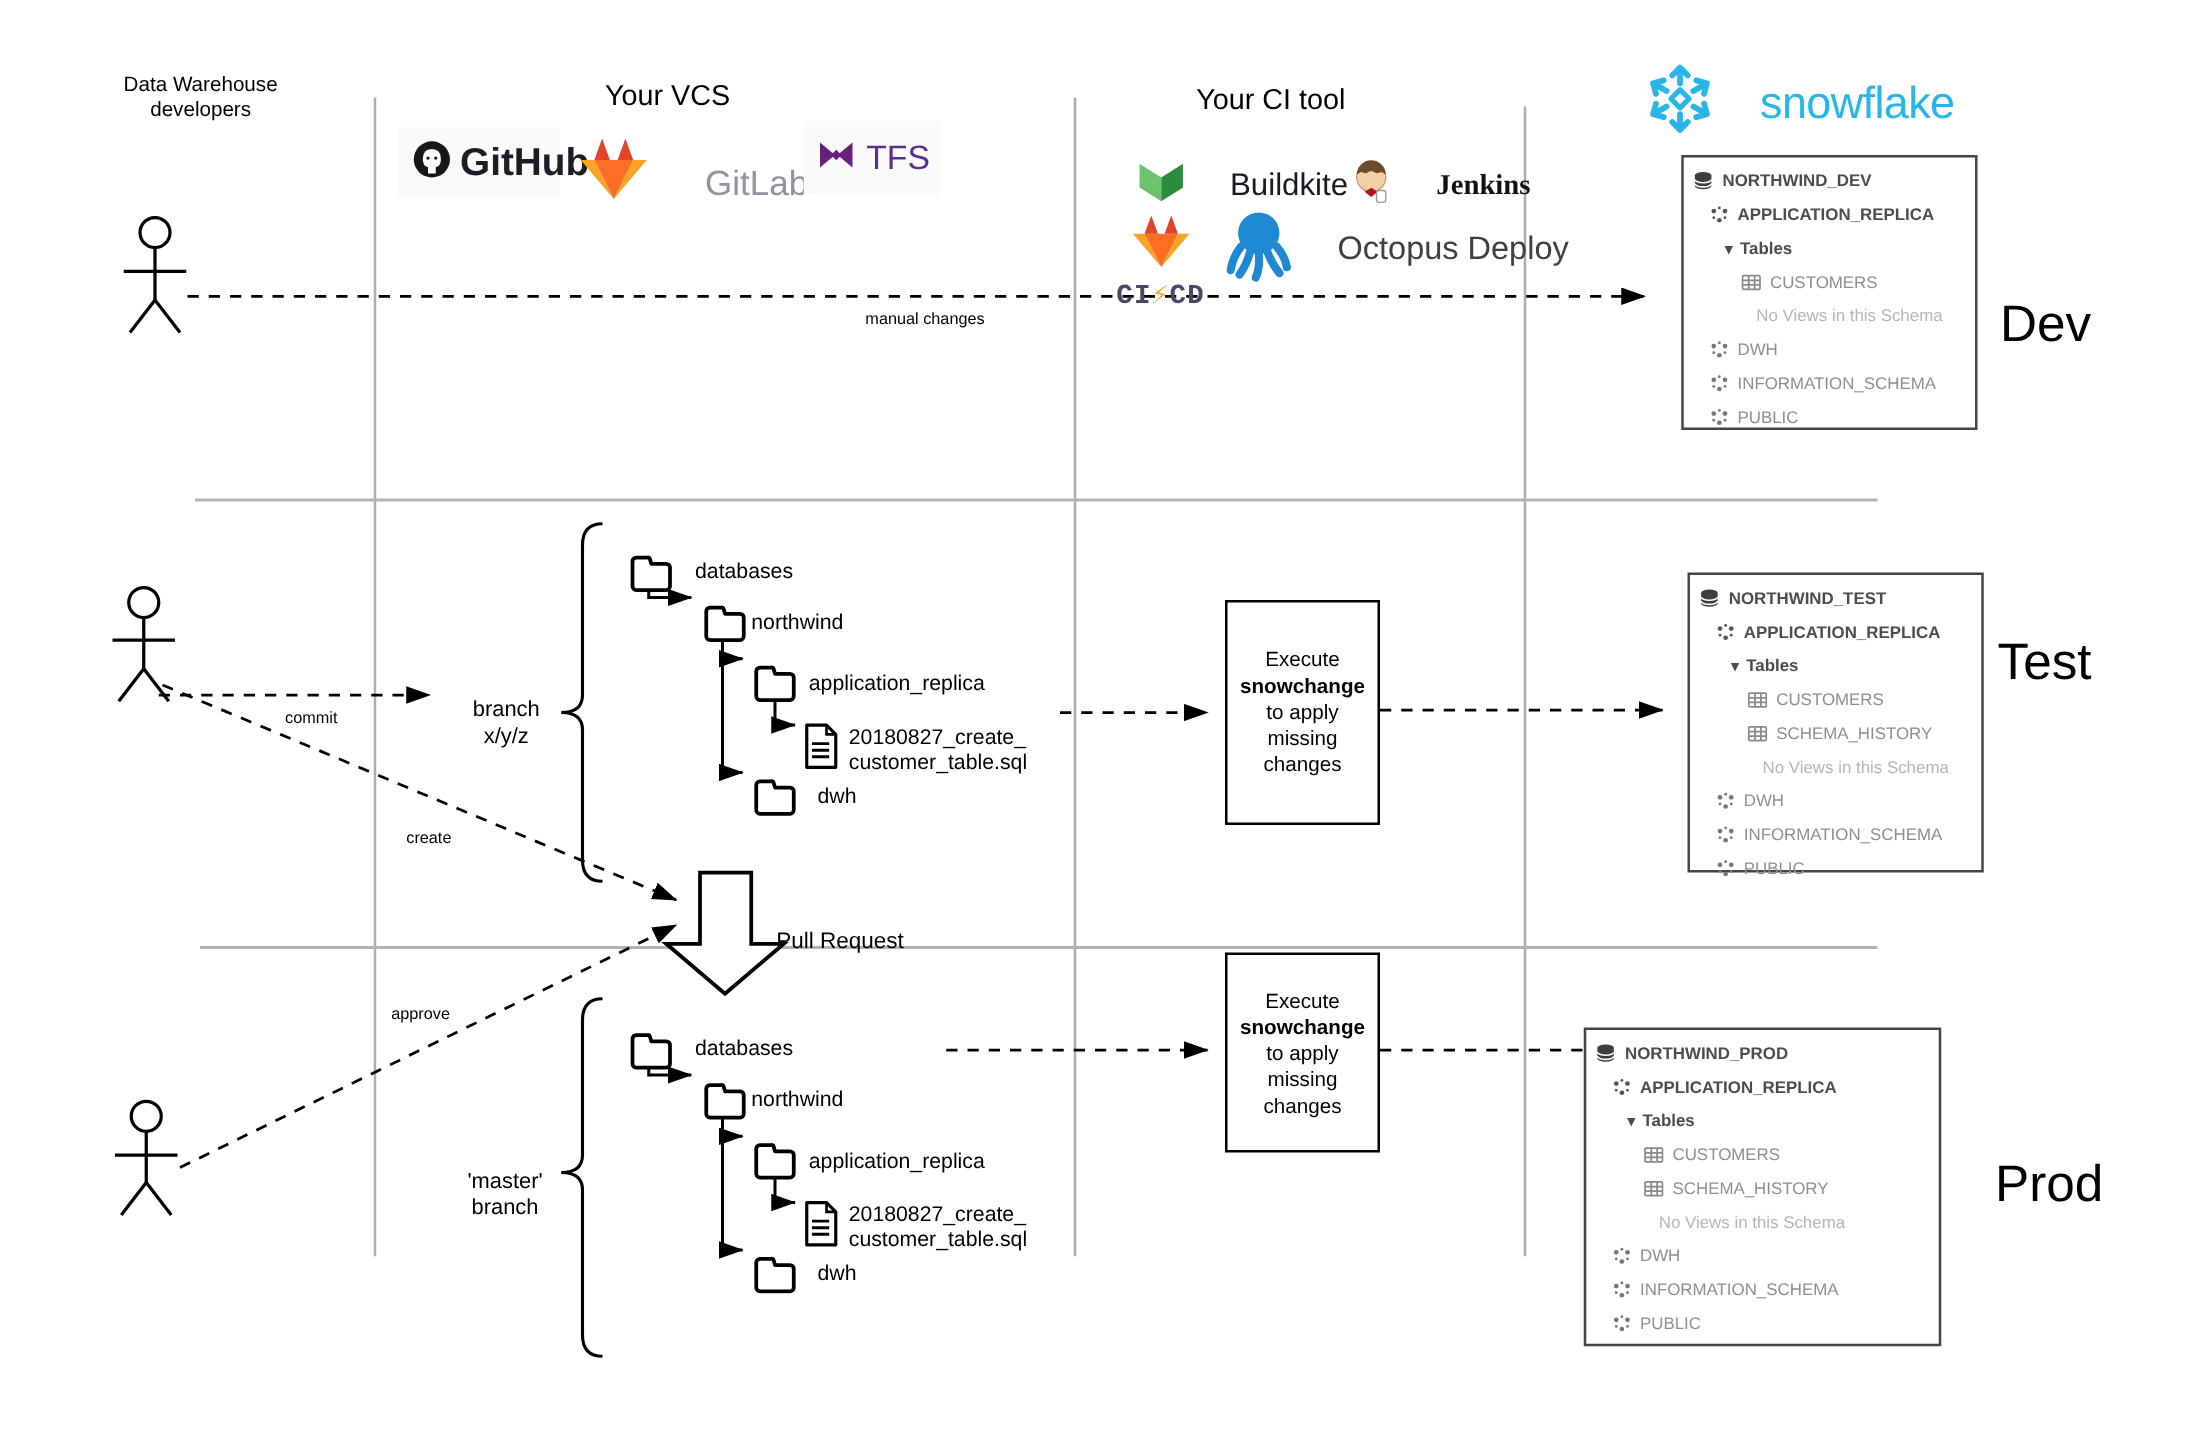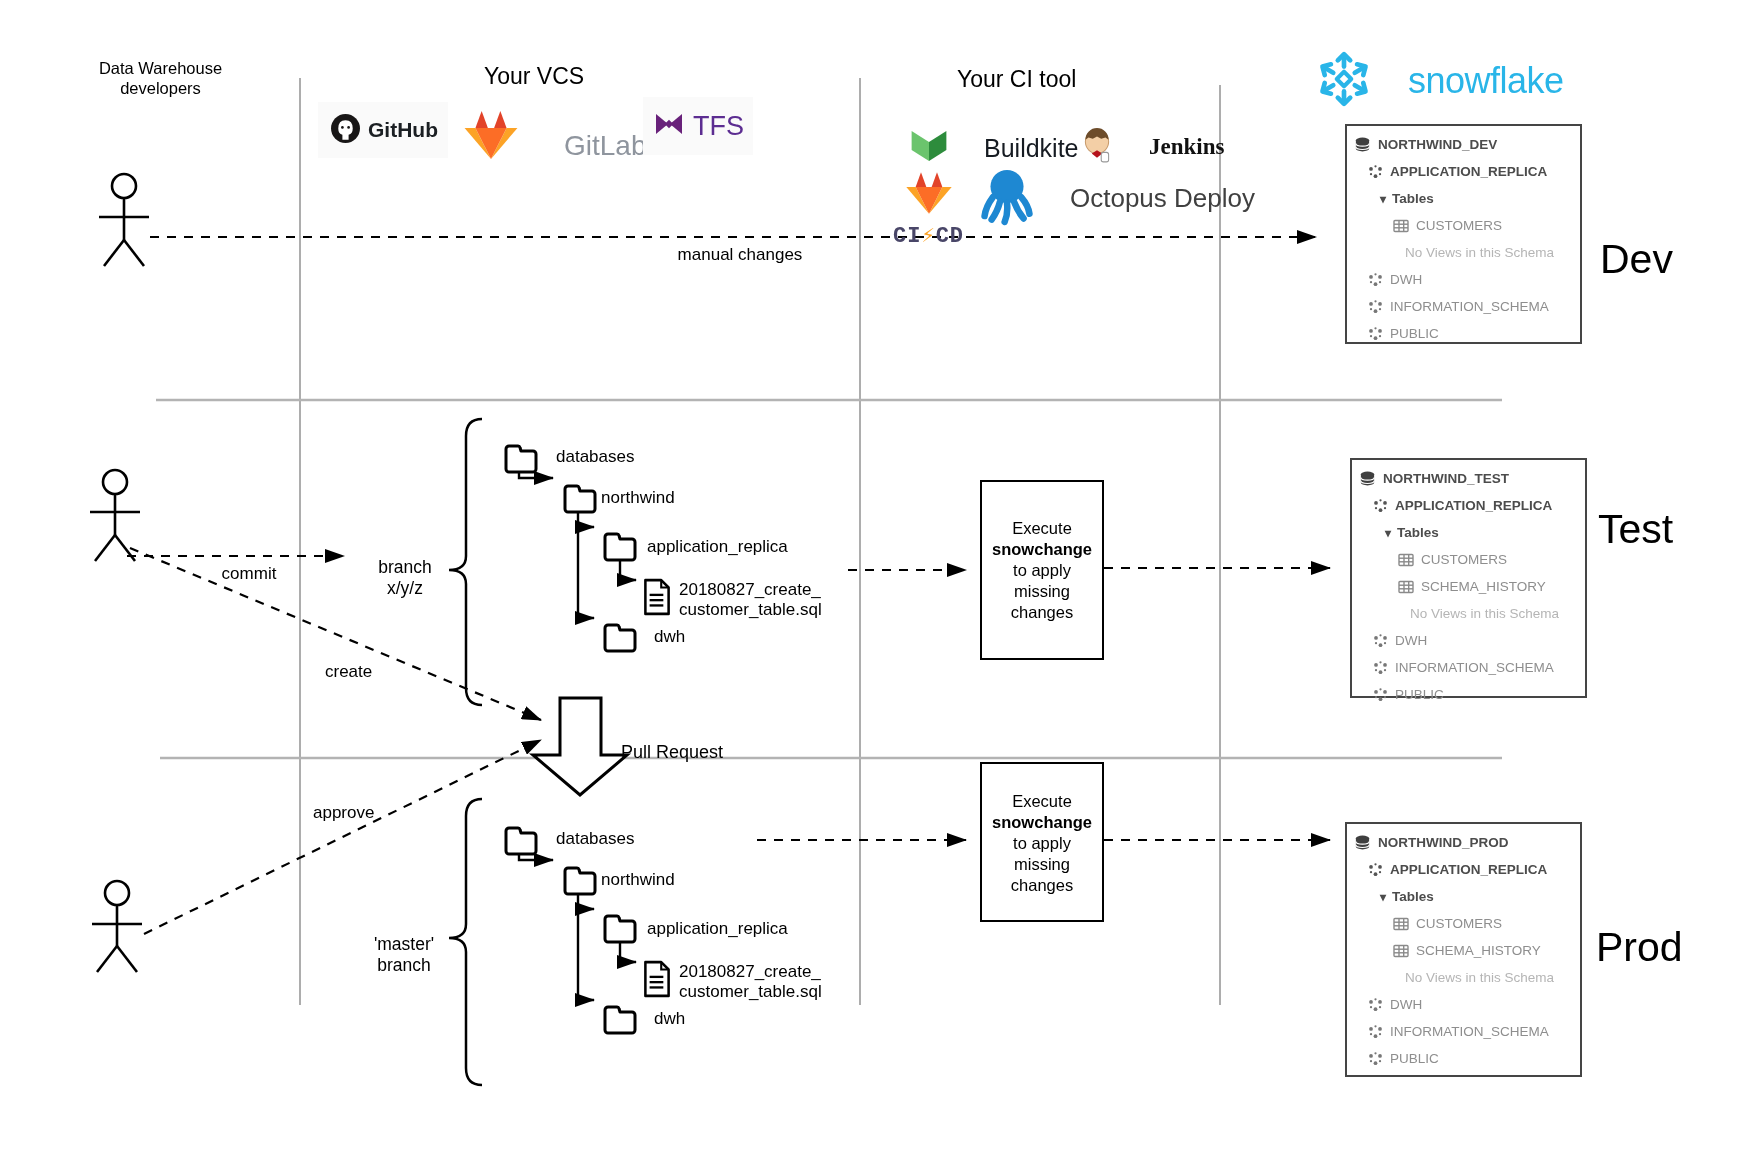--- a/index.html
+++ b/index.html
@@ -1,38 +1,38 @@
 <!DOCTYPE html>
 <html><head>
 <meta charset="utf-8">
 <style>
   html,body{margin:0;padding:0;background:#fff;}
   .canvas{position:relative;width:1750px;height:1160px;background:#fff;overflow:hidden;
           font-family:"Liberation Sans",sans-serif;color:#000;}
   .abs{position:absolute;margin-top:18px;}
   svg.overlay{position:absolute;left:0;top:0;z-index:1;}
   .z2{z-index:2;}
-  .lbl{font-size:17px;white-space:nowrap;}
+  .lbl{font-size:13px;white-space:nowrap;}
   .lbl-bg{background:#fff;padding:0 4px;transform:translate(-50%,-50%);}
   .ctr{text-align:center;}
   .coltitle{font-size:23px;white-space:nowrap;}
   .envlabel{font-size:41px;color:#000;white-space:nowrap;}
   .panel{position:absolute;background:#fff;border:2px solid #454545;box-sizing:border-box;
          padding-top:5px;z-index:2;}
   .prow{display:flex;align-items:center;height:27px;font-size:13.5px;color:#8e8e8e;white-space:nowrap;}
   .prow .ticon{display:inline-flex;margin-right:7px;flex:none;}
   .prow.b{font-weight:bold;color:#4c4c4c;}
   .prow.dim{color:#b5b5b5;margin-left:12px;}
   .i0{padding-left:7px;}.i1{padding-left:21px;}.i2{padding-left:33px;}.i3{padding-left:46px;}
   .caret{font-size:12px;color:#4c4c4c;margin-right:6px;}
   .execbox{position:absolute;background:#fff;border:2px solid #000;box-sizing:border-box;
            text-align:center;font-size:16.5px;line-height:21px;z-index:2;}
   .treelbl{font-size:17px;white-space:nowrap;z-index:2;}
   .logo-tile{position:absolute;background:#fafafa;display:flex;align-items:center;z-index:2;}
-  .gh-text{font-weight:bold;font-size:21px;color:#1b1f23;margin-left:7px;}
+  .gh-text{font-weight:bold;font-size:31px;color:#1b1f23;margin-left:7px;}
   .gl-text{font-size:28px;color:#8f959e;}
   .tfs-text{font-size:27px;color:#5c2d91;margin-left:8px;}
   .bk-text{font-size:25px;color:#161b22;margin-left:8px;}
   .jk-text{font-family:"Liberation Serif",serif;font-weight:bold;font-size:23px;color:#111;margin-left:6px;}
   .cicd-text{font-family:"Liberation Mono",monospace;font-weight:bold;font-size:22px;color:#494668;letter-spacing:1px;}
   .bolt{color:#fca326;}
   .od-text{font-size:26px;color:#404040;font-weight:500;margin-left:8px;}
   .sf-text{font-size:36px;color:#29b5e8;letter-spacing:-0.5px;}
   .row-flex{display:flex;align-items:center;gap:29px;}
 </style>
@@ -529,21 +529,21 @@
             <circle cx="8" cy="13" r="2"></circle>
             <circle cx="8" cy="2.5" r="1.2"></circle>
             <circle cx="3.2" cy="10.8" r="1.2"></circle>
             <circle cx="12.8" cy="10.8" r="1.2"></circle>
           </svg>
         </span>
       <span>PUBLIC</span>
     </div>
   </div>
 
-  <div class="panel" style="left:1345px;top:822px;width:237px;height:255px;">
+  <div class="panel" style="left:1267px;top:822px;width:286px;height:255px;">
     <div class="prow b i0">
       <span class="ticon">
           <svg width="17" height="17" viewBox="0 0 18 18">
             <path d="M2,4.5 a7,2.8 0 0 1 14,0 v9 a7,2.8 0 0 1 -14,0 Z" fill="#3f3f3f"></path>
             <path d="M2,8 a7,2.8 0 0 0 14,0 M2,11.5 a7,2.8 0 0 0 14,0" stroke="#fff" stroke-width="1.3" fill="none"></path>
           </svg>
         </span>
       <span>NORTHWIND_PROD</span>
     </div>
     <div class="prow b i1">

